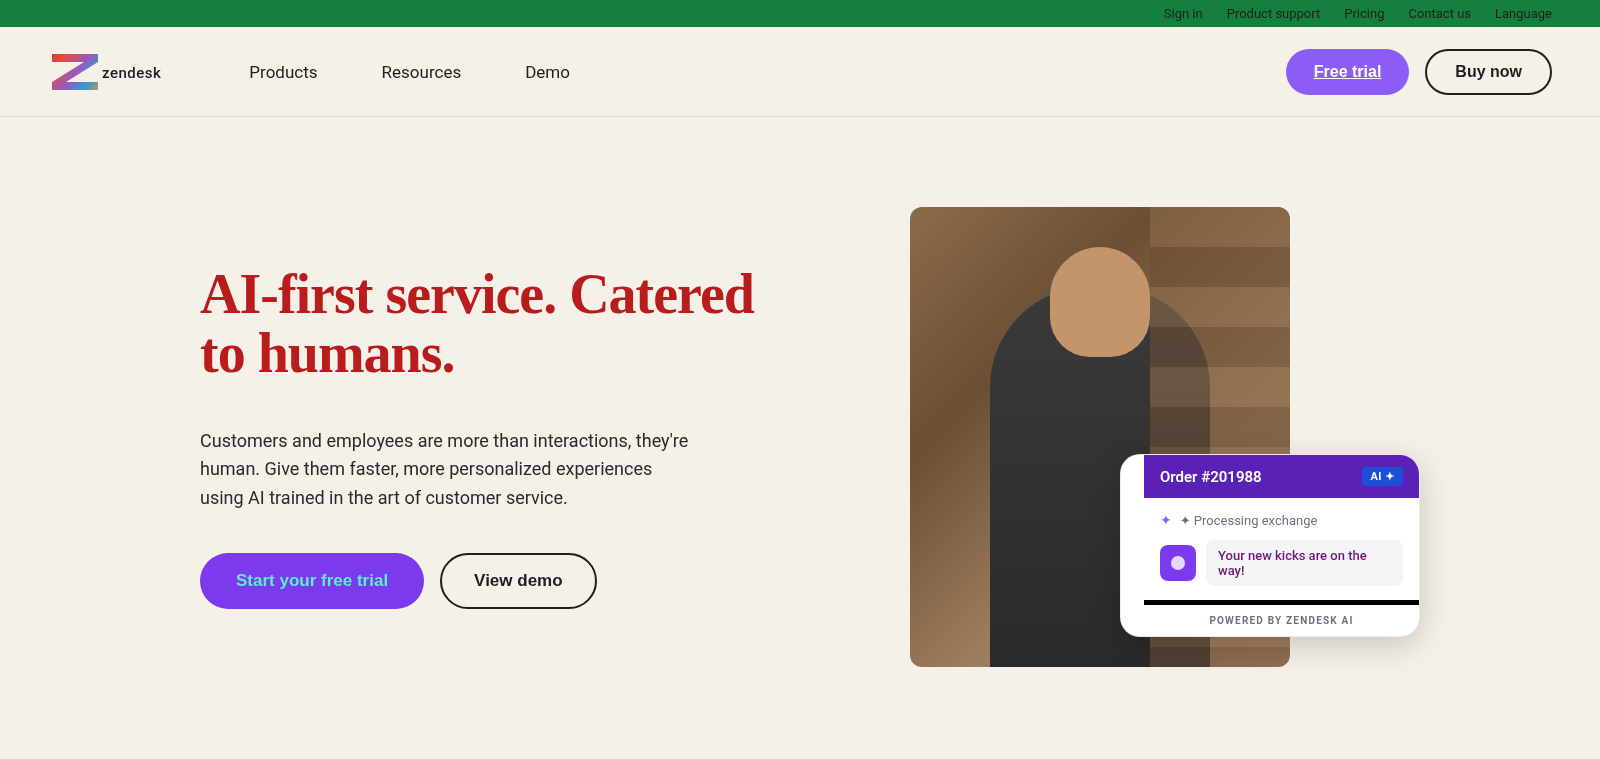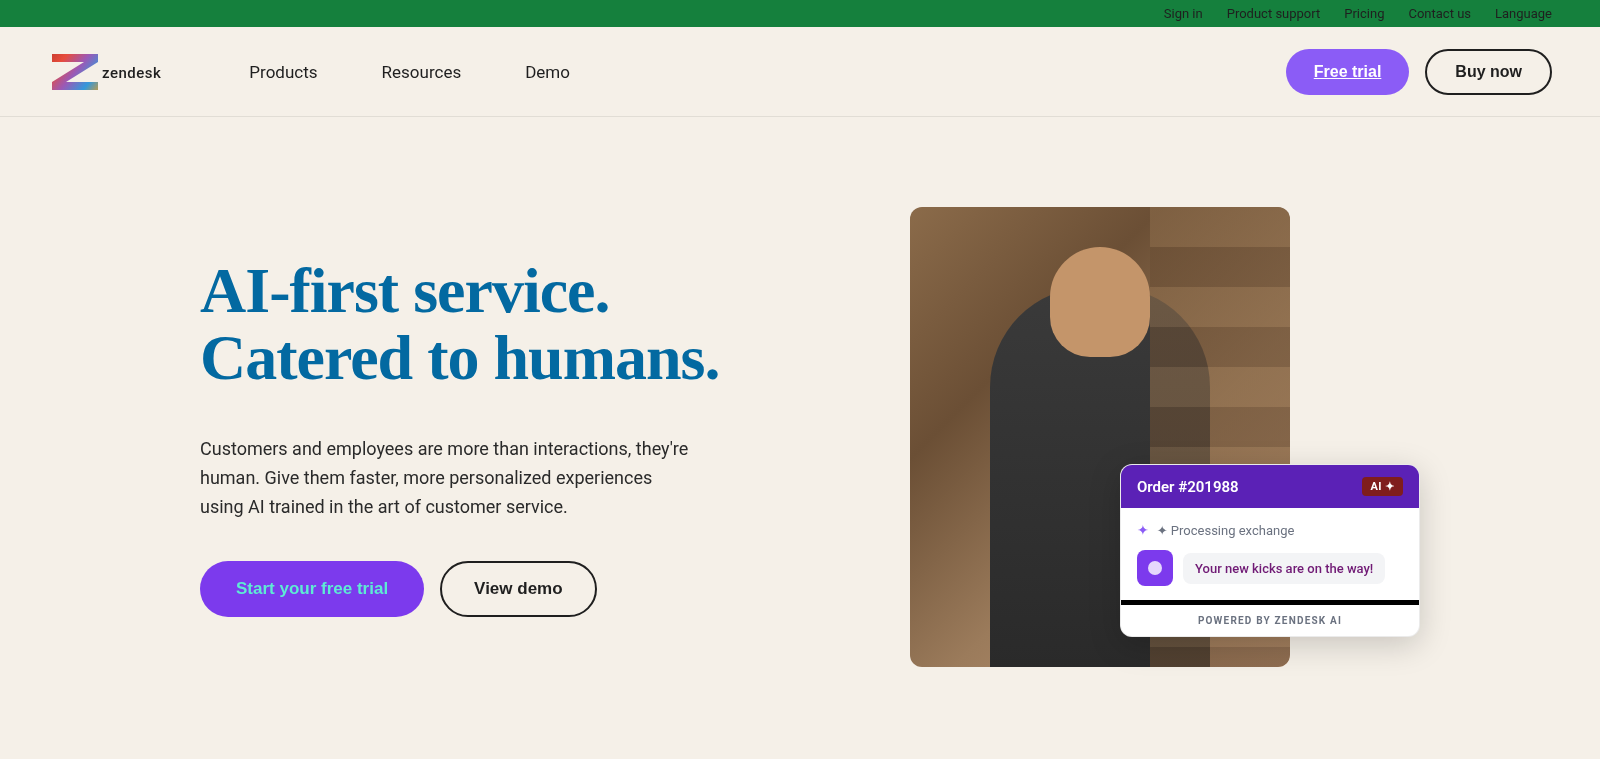--- a/index.html
+++ b/index.html
@@ -107,24 +107,24 @@
       padding: 60px 140px 60px 200px;
       min-height: 640px;
       background: #f5f0e8;
       gap: 80px;
     }
     .hero-content {
       flex: 1;
       max-width: 560px;
     }
     .hero-title {
-      font-size: 64px;
+      font-size: 56px;
       font-weight: 900;
       line-height: 1.05;
-      color: #0369a1;
+      color: #b91c1c;
       margin-bottom: 44px;
       font-family: Georgia, 'Times New Roman', serif;
       letter-spacing: -1px;
     }
     .hero-description {
       font-size: 18px;
       line-height: 1.6;
       color: #2a2a2a;
       margin-bottom: 40px;
       max-width: 500px;
@@ -217,39 +217,40 @@
       opacity: 0.6;
     }
 
     
     .ai-chat-card {
       position: absolute;
       bottom: 30px;
       right: -60px;
       width: 300px;
       background: white;
-      border-radius: 12px;
+      border-radius: 20px;
       overflow: hidden;
       box-shadow: 0 8px 32px rgba(0,0,0,0.18);
       border: 1px solid rgba(0,0,0,0.08);
+      padding-left: 23px;
     }
     .ai-card-header {
       background: #5b21b6;
       padding: 12px 16px;
       display: flex;
       align-items: center;
       justify-content: space-between;
     }
     .ai-card-order {
       color: white;
       font-size: 15px;
       font-weight: 600;
     }
     .ai-badge {
-      background: #7f1d1d;
+      background: #1d4ed8;
       color: white;
       font-size: 11px;
       font-weight: 700;
       padding: 3px 8px;
       border-radius: 4px;
       letter-spacing: 0.5px;
     }
     .ai-card-body {
       padding: 14px 16px;
     }

